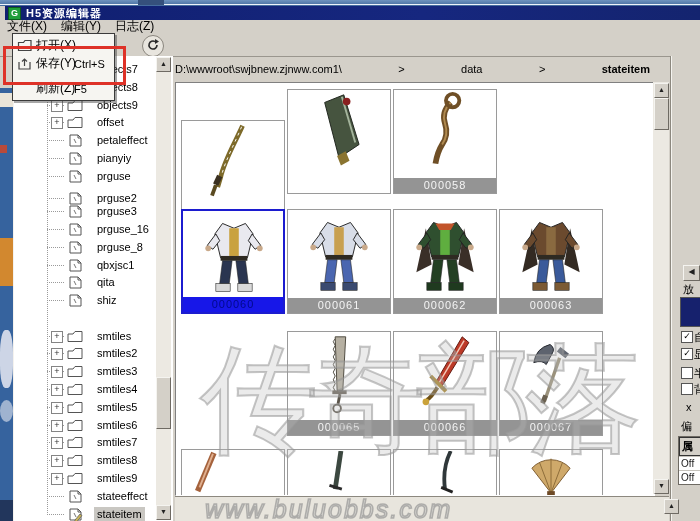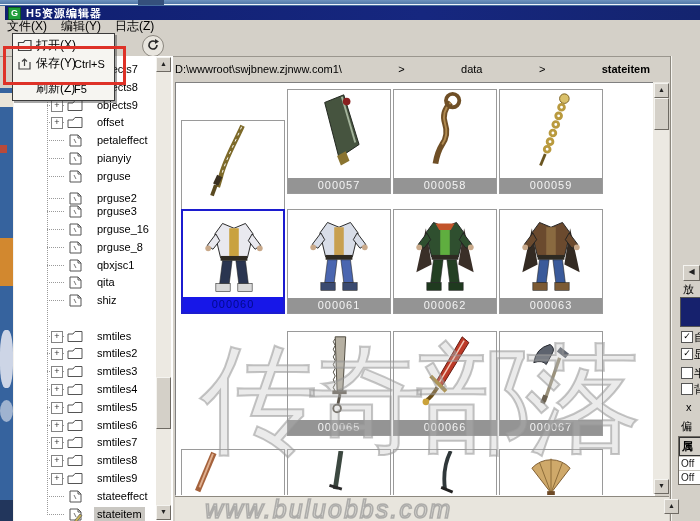--- a/index.html
+++ b/index.html
@@ -361,44 +361,28 @@
           </svg></div>
         <div class="tlabel">000056</div>
       </div>
       <div class="tile" style="left: 111px; top: 6px;">
         <div class="spr"><svg viewBox="0 0 100 90" width="100" height="86">
             <polygon points="35,12 55,4 71,56 50,70" fill="#46543f" stroke="#1e241c"></polygon>
             <path d="M53 6 L67 54" stroke="#a4b49c" stroke-width="2"></path>
             <circle cx="58" cy="11" r="4" fill="#8a2020"></circle>
             <polygon points="48,68 57,63 61,73 52,78" fill="#8a7430"></polygon>
           </svg></div>
-        <div class="tlabel">000057</div>
       </div>
       <div class="tile" style="left: 217px; top: 6px;">
         <div class="spr"><svg viewBox="0 0 100 90" width="100" height="86">
             <path d="M56 12 q-10 10 -6 22 q4 12 -3 22 q-5 8 -7 20" fill="none" stroke="#6f4f26" stroke-width="6"></path>
             <path d="M56 12 q-10 10 -6 22 q4 12 -3 22" fill="none" stroke="#b08a50" stroke-width="2"></path>
             <circle cx="58" cy="10" r="7" fill="none" stroke="#6f4f26" stroke-width="4"></circle>
           </svg></div>
         <div class="tlabel">000058</div>
-      </div>
-      <div class="tile" style="left: 323px; top: 6px;">
-        <div class="spr"><svg viewBox="0 0 100 90" width="100" height="86">
-            <circle cx="64" cy="8" r="5" fill="#d9c06a" stroke="#7a6020"></circle>
-            <g fill="none" stroke="#b99a3e" stroke-width="3">
-              <circle cx="61" cy="17" r="3"></circle>
-              <circle cx="58" cy="26" r="3"></circle>
-              <circle cx="55" cy="35" r="3"></circle>
-              <circle cx="52" cy="44" r="3"></circle>
-              <circle cx="49" cy="53" r="3"></circle>
-              <circle cx="46" cy="61" r="3"></circle>
-            </g>
-            <path d="M44 66 l-5 12" stroke="#6a5520" stroke-width="3"></path>
-          </svg></div>
-        <div class="tlabel">000059</div>
       </div>
       <div class="tile sel" style="left: 5px; top: 126px; padding-left: 24px;">
         <div class="spr"><svg viewBox="0 0 100 90" width="100" height="86">
             <path d="M38 12 L50 17 L62 12 L70 23 L64 48 L36 48 L30 23 Z" fill="#e9e9ef" stroke="#222"></path>
             <path d="M31 23 L22 35 L28 39 L35 30 Z" fill="#e9e9ef" stroke="#222"></path>
             <path d="M69 23 L78 35 L72 39 L65 30 Z" fill="#e9e9ef" stroke="#222"></path>
             <circle cx="23" cy="38" r="3" fill="#c9a98a"></circle>
             <circle cx="77" cy="38" r="3" fill="#c9a98a"></circle>
             <rect x="45" y="17" width="10" height="29" fill="#c9a23f"></rect>
             <rect x="36" y="46" width="28" height="5" fill="#2e2a22"></rect>

